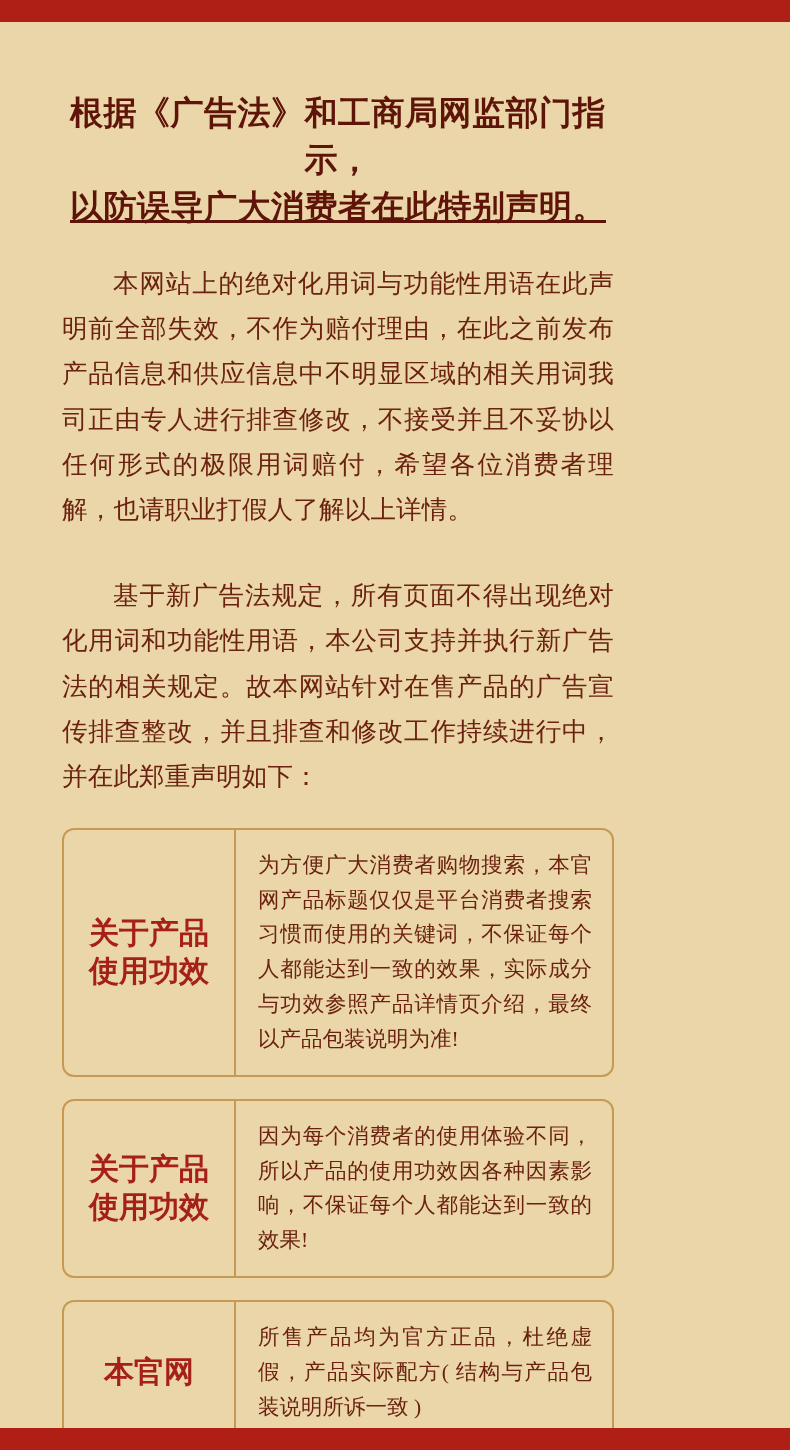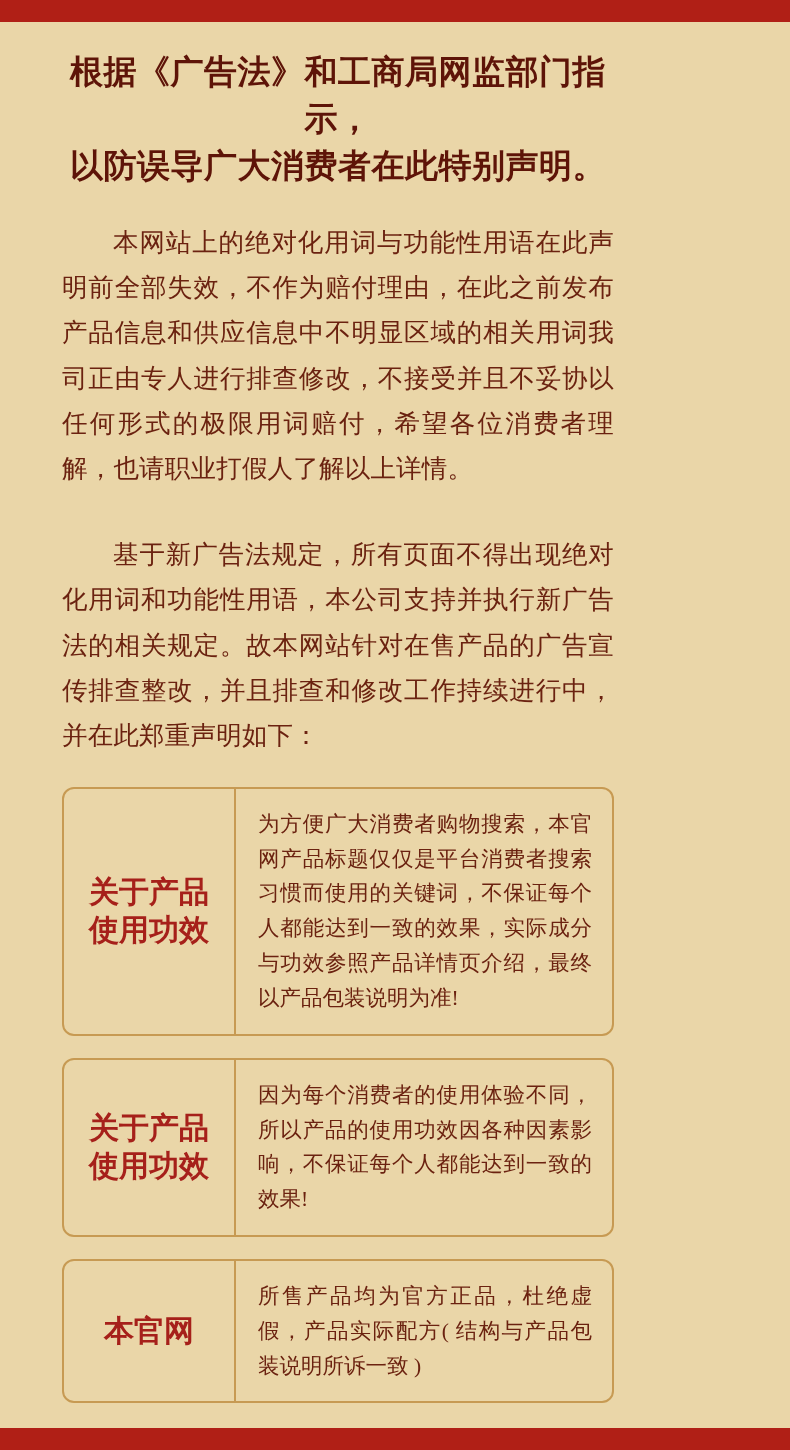--- a/index.html
+++ b/index.html
@@ -34,34 +34,35 @@
     width: 790px;
     height: 22px;
     background: #b01f16;
   }
   .content {
     position: absolute;
     top: 22px; left: 0;
     width: 676px;
     height: 1406px;
     box-sizing: border-box;
-    padding: 27px 62px 0 62px;
+    padding: 68px 62px 0 62px;
     border-radius: 15px;
   }
   .headline {
     text-align: center;
     font-weight: bold;
     font-size: 33px;
     line-height: 1.42;
     color: #5e1408;
     letter-spacing: 0.5px;
     margin: 0 0 30px 0;
   }
   .headline .l2 {
     display: block;
+    text-decoration: underline;
   }
   .para {
     font-size: 25.5px;
     line-height: 1.78;
     color: #6b2210;
     text-indent: 2em;
     margin: 0 0 28px 0;
     text-align: justify;
     letter-spacing: 0.2px;
   }

